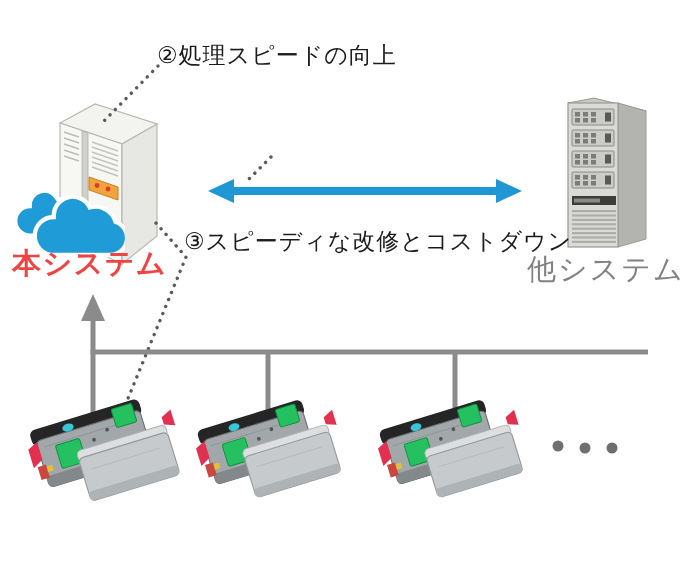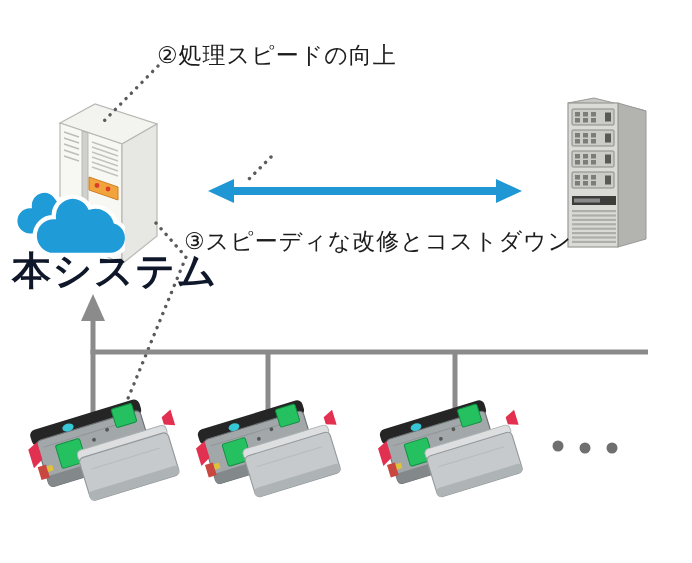--- a/index.html
+++ b/index.html
@@ -2,21 +2,21 @@
 <html><head>
 <meta charset="utf-8">
 <style>
   html,body{margin:0;padding:0;background:#fff;}
   .canvas{
     position:relative;width:692px;height:545px;background:#ffffff;overflow:hidden;
     font-family:"Liberation Sans","DejaVu Sans",sans-serif;
   }
   .abs{position:absolute;}
   .lbl{position:absolute;white-space:nowrap;color:#1c1c1c;font-size:23px;letter-spacing:1px;}
-  .lbl-this{position:absolute;white-space:nowrap;font-size:39px;font-weight:bold;color:#0f172a;letter-spacing:1.5px;}
+  .lbl-this{position:absolute;white-space:nowrap;font-size:29px;font-weight:bold;color:#ef4444;letter-spacing:1.5px;}
   .lbl-other{position:absolute;white-space:nowrap;font-size:29px;color:#828282;letter-spacing:2px;}
   svg{display:block;}
   .defs-holder{position:absolute;width:0;height:0;overflow:hidden;}
 </style>
 </head>
 <body>
 
 <div class="canvas">
 
   <svg class="defs-holder" aria-hidden="true">
@@ -181,20 +181,21 @@
     <g fill="#6f6f6f">
       <circle cx="558" cy="446" r="5.5"></circle>
       <circle cx="585" cy="448" r="5.5"></circle>
       <circle cx="612" cy="448" r="5.5"></circle>
     </g>
   </svg>
 
   <div class="lbl" style="left:157px;top:40px;">②処理スピードの向上</div>
   <div class="lbl" style="left:184px;top:226px;">③スピーディな改修とコストダウン</div>
   <div class="lbl-this" style="left:12px;top:244px;">本システム</div>
+  <div class="lbl-other" style="left:527px;top:250px;">他システム</div>
 
   <svg class="abs" style="left:26px;top:395px;" width="155" height="116" viewBox="0 0 160 120">
     <use href="#sym-gate-pair" xlink:href="#sym-gate-pair"></use>
   </svg>
   <svg class="abs" style="left:194px;top:396px;" width="148" height="111" viewBox="0 0 160 120">
     <use href="#sym-gate-pair" xlink:href="#sym-gate-pair"></use>
   </svg>
   <svg class="abs" style="left:376px;top:396px;" width="148" height="111" viewBox="0 0 160 120">
     <use href="#sym-gate-pair" xlink:href="#sym-gate-pair"></use>
   </svg>

